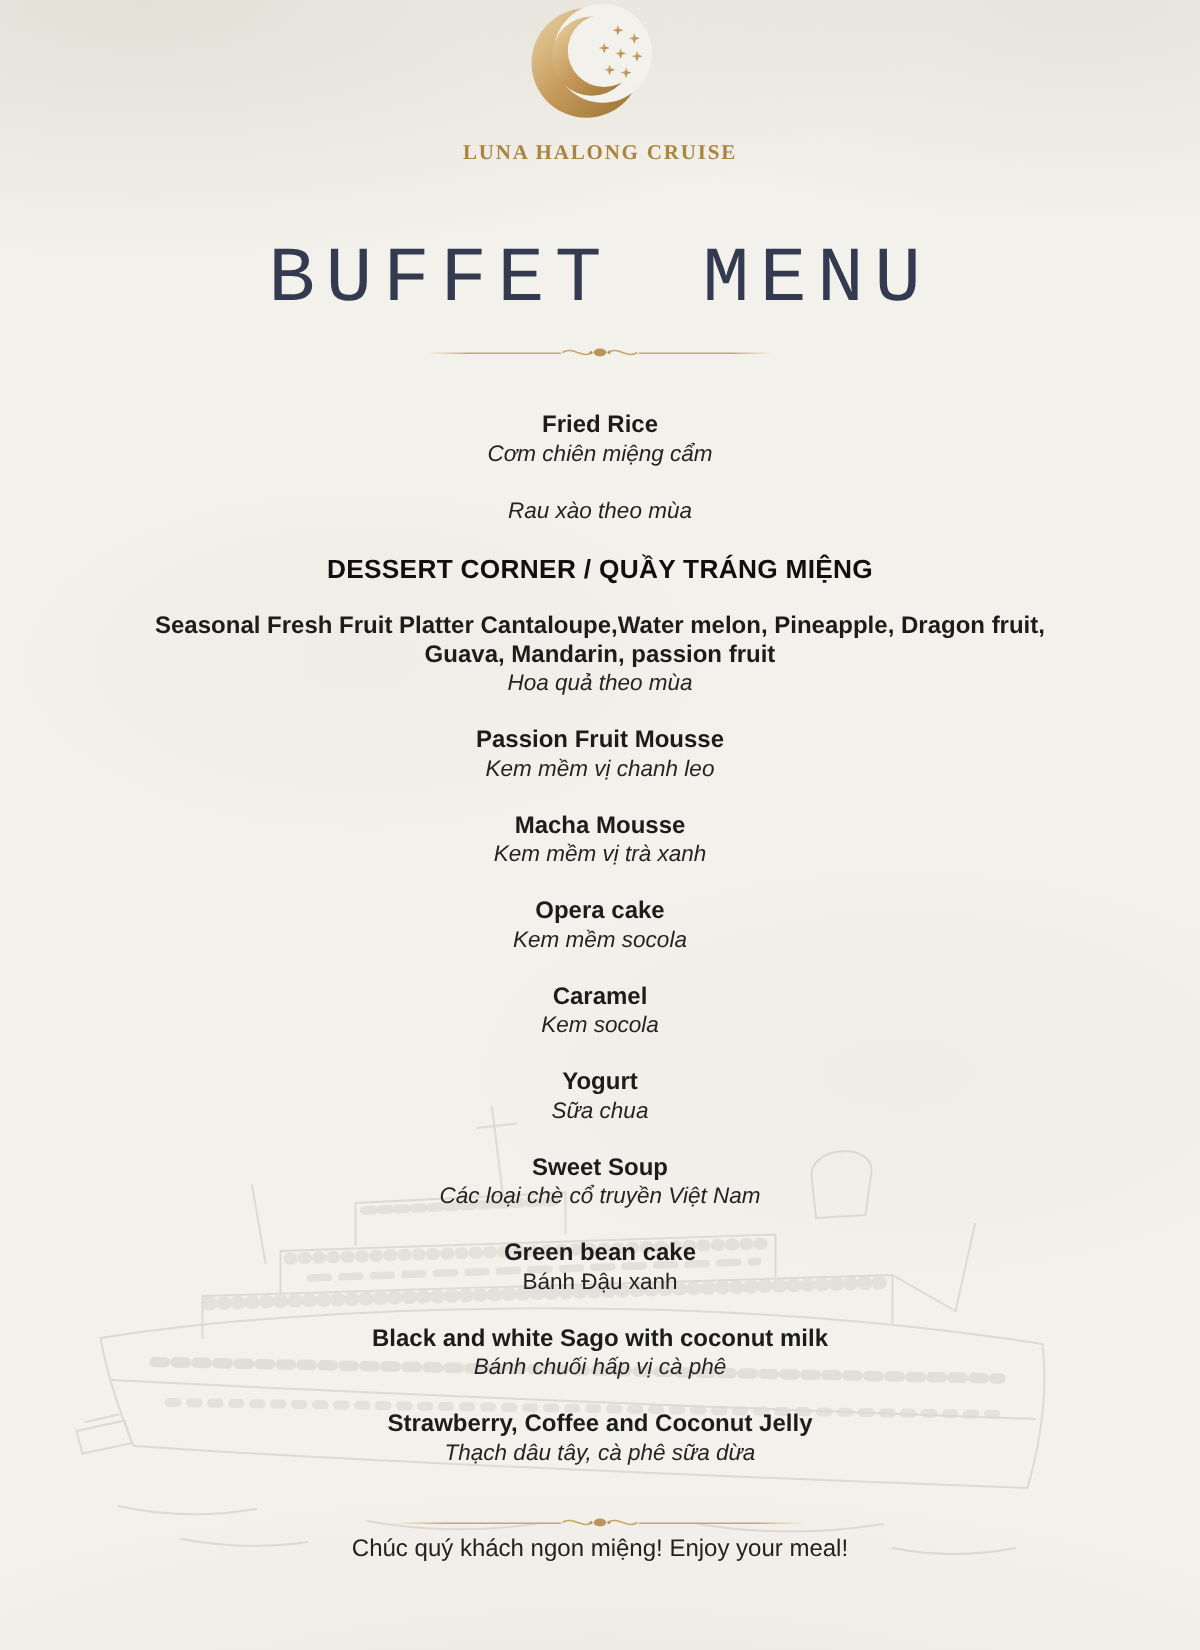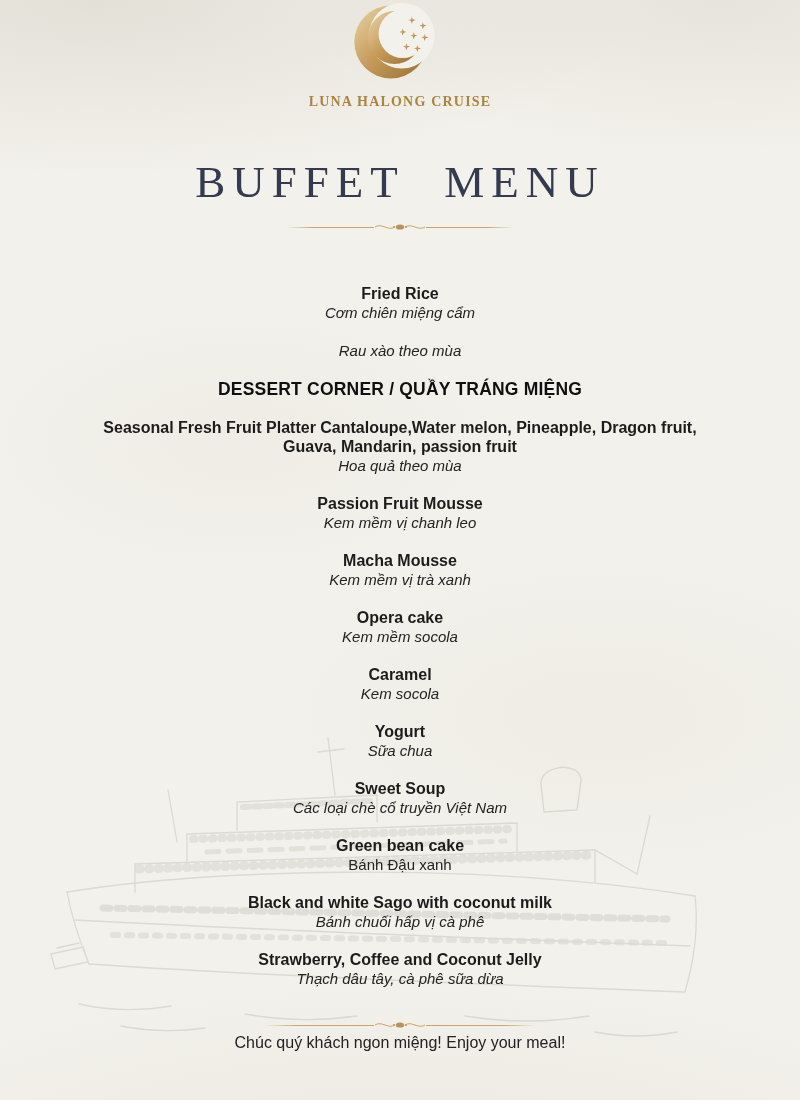--- a/index.html
+++ b/index.html
@@ -19,31 +19,31 @@
       radial-gradient(ellipse 500px 240px at 75% 65%, rgba(200,196,182,.10), transparent 70%);
   }
   .watermark{position:absolute; left:35px; top:722px; z-index:0; pointer-events:none;}
   .content{position:relative; z-index:1; text-align:center; }
 
   .brand-name{
     font-family:"Liberation Serif", serif; font-weight:700;
     font-size:14px; letter-spacing:1.2px; color:var(--gold); margin-top:6px;
   }
   .page-title{
-    font-family:Liberation Serif, serif; font-weight:400;
-    font-size:45px; line-height:1; letter-spacing:7px; word-spacing:22px;
+    font-family:Liberation Mono, monospace; font-weight:400;
+    font-size:52px; line-height:1; letter-spacing:7px; word-spacing:22px;
     color:var(--navy); margin:50px 0 0 0;
   }
   .divider{display:flex; align-items:center; justify-content:center; margin:16px auto 0;}
   .divider .line{height:1px; flex:1;}
   .divider .line.l{background:linear-gradient(90deg, rgba(194,162,105,0), var(--gold-light) 30%, var(--gold-light));}
   .divider .line.r{background:linear-gradient(90deg, var(--gold-light), var(--gold-light) 70%, rgba(194,162,105,0));}
   .divider.top{width:228px;}
   .divider.bottom{width:272px; margin-top:31px;}
-  .menu{margin-top:51px;}
+  .menu{margin-top:33px;}
   .item{margin-bottom:19px;}
   .item-name{font-size:16px; font-weight:700; line-height:19px; color:var(--ink);}
   .item-sub{font-size:15px; font-style:italic; line-height:19px; color:#232323; margin-top:0;}
   .item.sub-upright .item-sub{font-style:normal;}
   .item.wide .item-name{max-width:620px; margin:0 auto;}
   .section-heading{
     font-size:17.5px; font-weight:700; color:#101010; line-height:20px;
     margin:0 0 19px 0; letter-spacing:.2px;
   }
   .footer-message{font-size:16px; color:#222; margin-top:2px; line-height:20px;}

